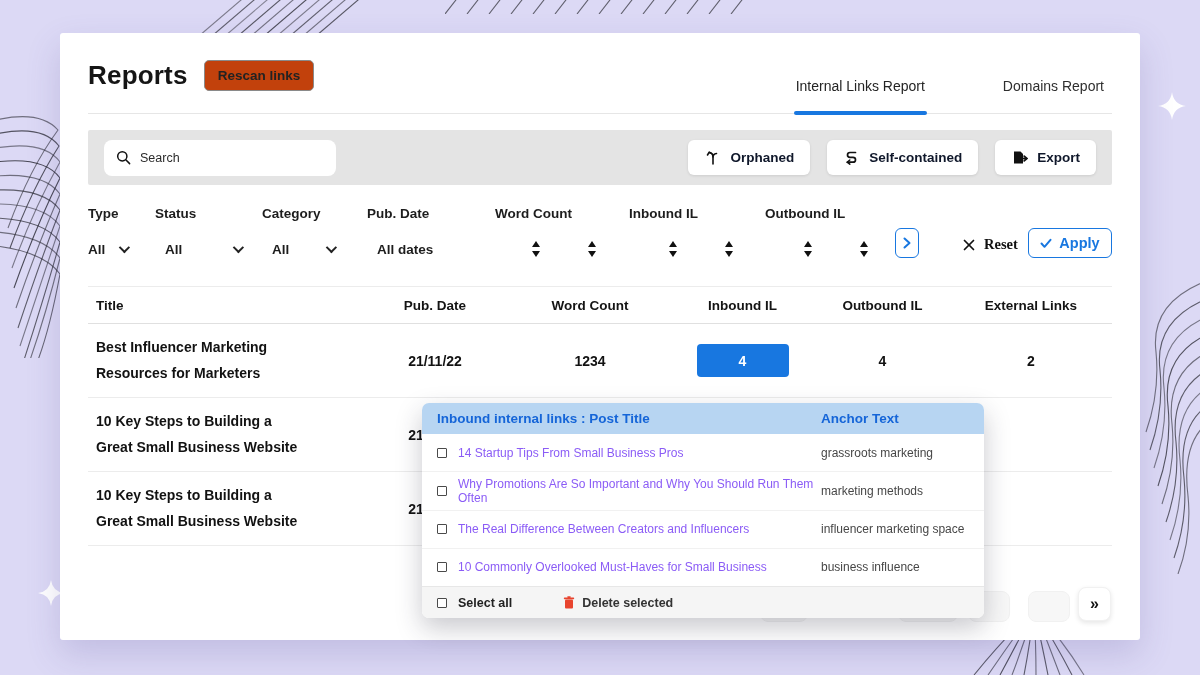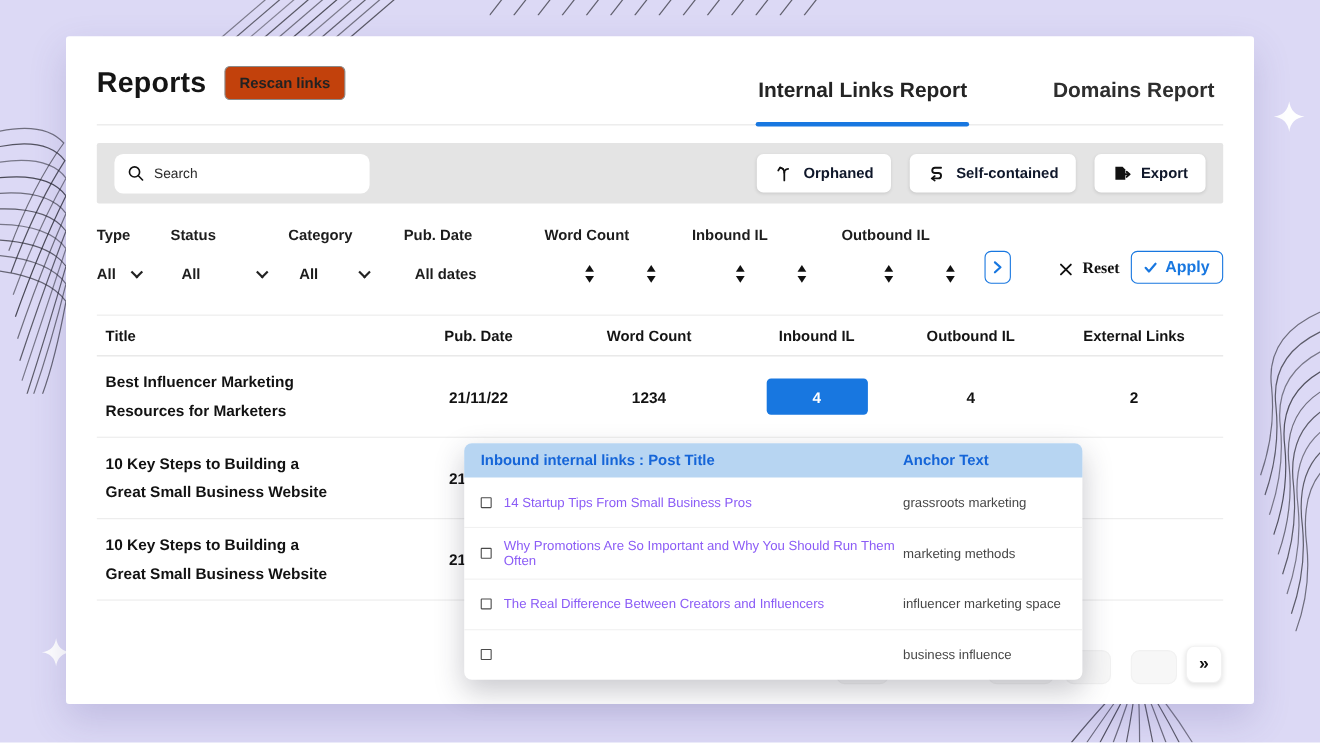--- a/index.html
+++ b/index.html
@@ -22,21 +22,21 @@
   
   .card-header { display:flex; align-items:flex-end; border-bottom:1px solid #e6e6e6; height:81px; }
   .hdr-left { display:flex; align-items:center; gap:16px; padding-bottom:22px; }
   h1.page-title { font-size:26px; font-weight:700; letter-spacing:.2px; color:#151515; }
   .rescan-btn {
     font-family:inherit; font-size:13.5px; font-weight:600; color:#222;
     background:#c2410c; border:1px solid #8a8a8a; border-radius:5px;
     padding:7px 13px; cursor:pointer;
   }
   .tabs { margin-left:auto; display:flex; gap:78px; padding-right:8px; }
-  .tab { position:relative; font-size:19px; font-weight:700; color:#242424; padding-bottom:19px; cursor:pointer; }
+  .tab { position:relative; font-size:14px; font-weight:400; color:#242424; padding-bottom:19px; cursor:pointer; }
   .tab.inactive { color:#2e2e2e; }
   .tab.active::after {
     content:""; position:absolute; left:-2px; right:-2px; bottom:-2px; height:4px;
     background:#1877e0; border-radius:2px;
   }
 
   
   .toolbar {
     margin-top:16px; height:55px; background:#e4e4e4; border-radius:2px;
     display:flex; align-items:center; padding:0 16px;
@@ -437,19 +437,34 @@
       <div class="prow">
         <div class="prow-left">
           <span class="cbx"></span>
           <span class="ptitle">The Real Difference Between Creators and Influencers</span>
         </div>
         <span class="panchor">influencer marketing space</span>
       </div>
       <div class="prow" style="border-bottom:none">
         <div class="prow-left">
           <span class="cbx"></span>
+          <span class="ptitle">10 Commonly Overlooked Must-Haves for Small Business</span>
         </div>
         <span class="panchor">business influence</span>
       </div>
     </div>
+    <div class="popup-foot">
+      <span class="cbx"></span>
+      <span class="selall-label">Select all</span>
+      <span class="delete-group">
+        <span class="icon">
+          <svg width="12" height="13" viewBox="0 0 12 13">
+              <rect x="2" y="3.5" width="8" height="9" rx="1" fill="#e8442e"></rect>
+              <rect x="0.8" y="1.6" width="10.4" height="1.6" rx="0.8" fill="#e8442e"></rect>
+              <rect x="4.2" y="0.3" width="3.6" height="1.6" rx="0.8" fill="#e8442e"></rect>
+            </svg>
+        </span>
+        <span class="delete-label">Delete selected</span>
+      </span>
+    </div>
   </div>
 
 </div>
 
 </body></html>

